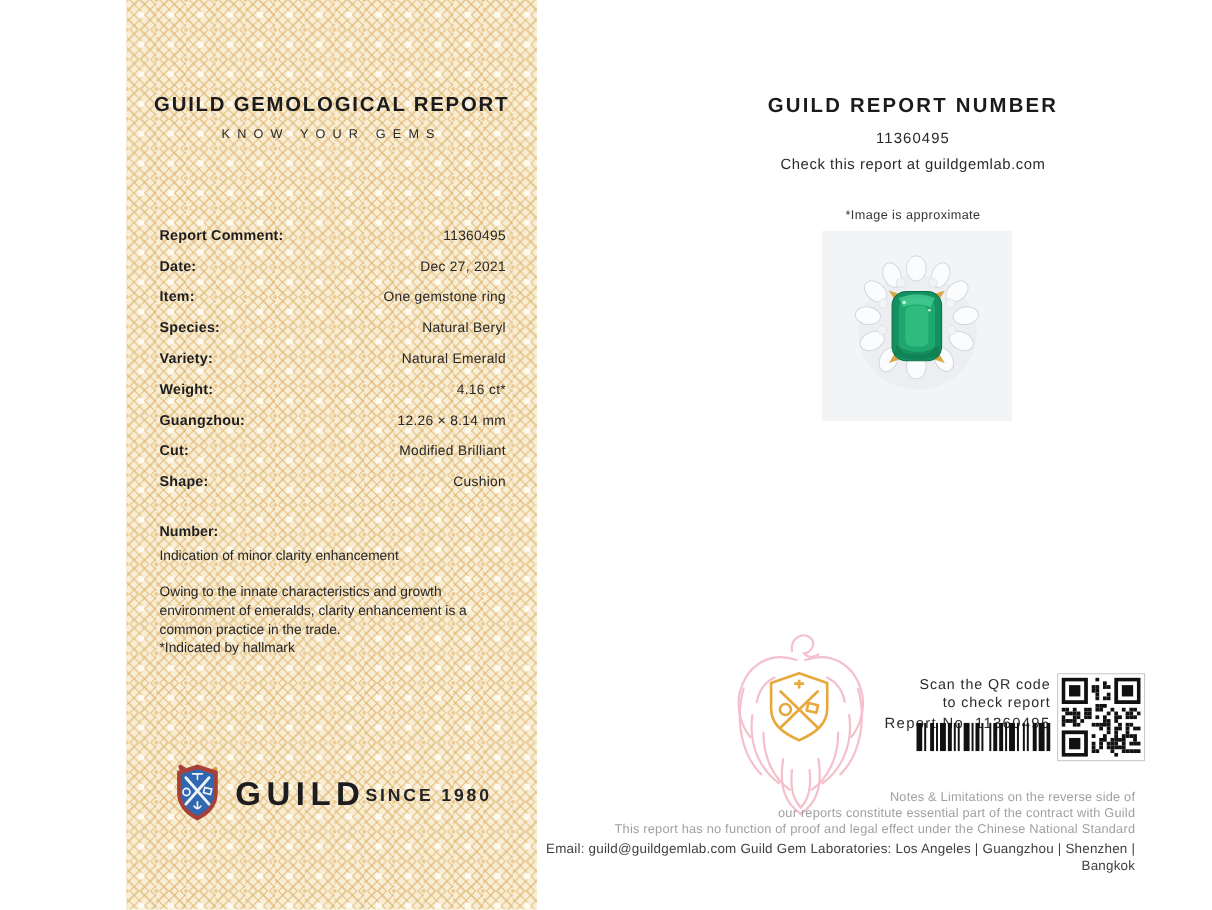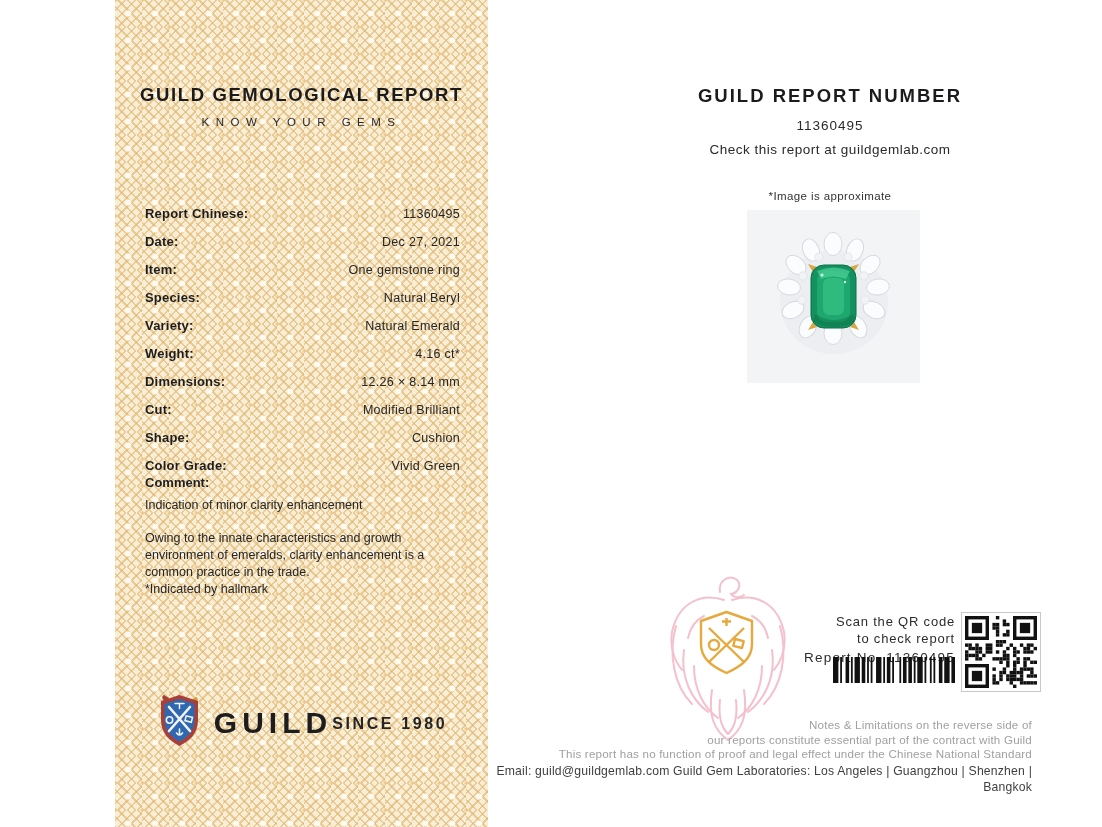--- a/index.html
+++ b/index.html
@@ -71,21 +71,21 @@
 <body>
 
 <div class="page">
 
   <div class="left-panel">
     <div class="cert-title">GUILD GEMOLOGICAL REPORT</div>
     <div class="cert-subtitle">KNOW YOUR GEMS</div>
 
     <div class="fields">
       <div class="field-row">
-        <span class="field-label">Report Chinese:</span>
+        <span class="field-label">Report Comment:</span>
         <span class="field-value">11360495</span>
       </div>
       <div class="field-row">
         <span class="field-label">Date:</span>
         <span class="field-value">Dec 27, 2021</span>
       </div>
       <div class="field-row">
         <span class="field-label">Item:</span>
         <span class="field-value">One gemstone ring</span>
       </div>
@@ -95,39 +95,35 @@
       </div>
       <div class="field-row">
         <span class="field-label">Variety:</span>
         <span class="field-value">Natural Emerald</span>
       </div>
       <div class="field-row">
         <span class="field-label">Weight:</span>
         <span class="field-value">4.16 ct*</span>
       </div>
       <div class="field-row">
-        <span class="field-label">Dimensions:</span>
+        <span class="field-label">Guangzhou:</span>
         <span class="field-value">12.26 × 8.14 mm</span>
       </div>
       <div class="field-row">
         <span class="field-label">Cut:</span>
         <span class="field-value">Modified Brilliant</span>
       </div>
       <div class="field-row">
         <span class="field-label">Shape:</span>
         <span class="field-value">Cushion</span>
       </div>
-      <div class="field-row">
-        <span class="field-label">Color Grade:</span>
-        <span class="field-value">Vivid Green</span>
-      </div>
     </div>
 
     <div class="comment-block">
-      <div class="comment-label">Comment:</div>
+      <div class="comment-label">Number:</div>
       <div class="comment-value">Indication of minor clarity enhancement</div>
       <div class="note-line">Owing to the innate characteristics and growth</div>
       <div class="note-line">environment of emeralds, clarity enhancement is a</div>
       <div class="note-line">common practice in the trade.</div>
       <div class="note-line">*Indicated by hallmark</div>
     </div>
 
     <div class="logo-block">
       <span>
         <svg width="47" height="55" viewBox="0 0 47 55">

